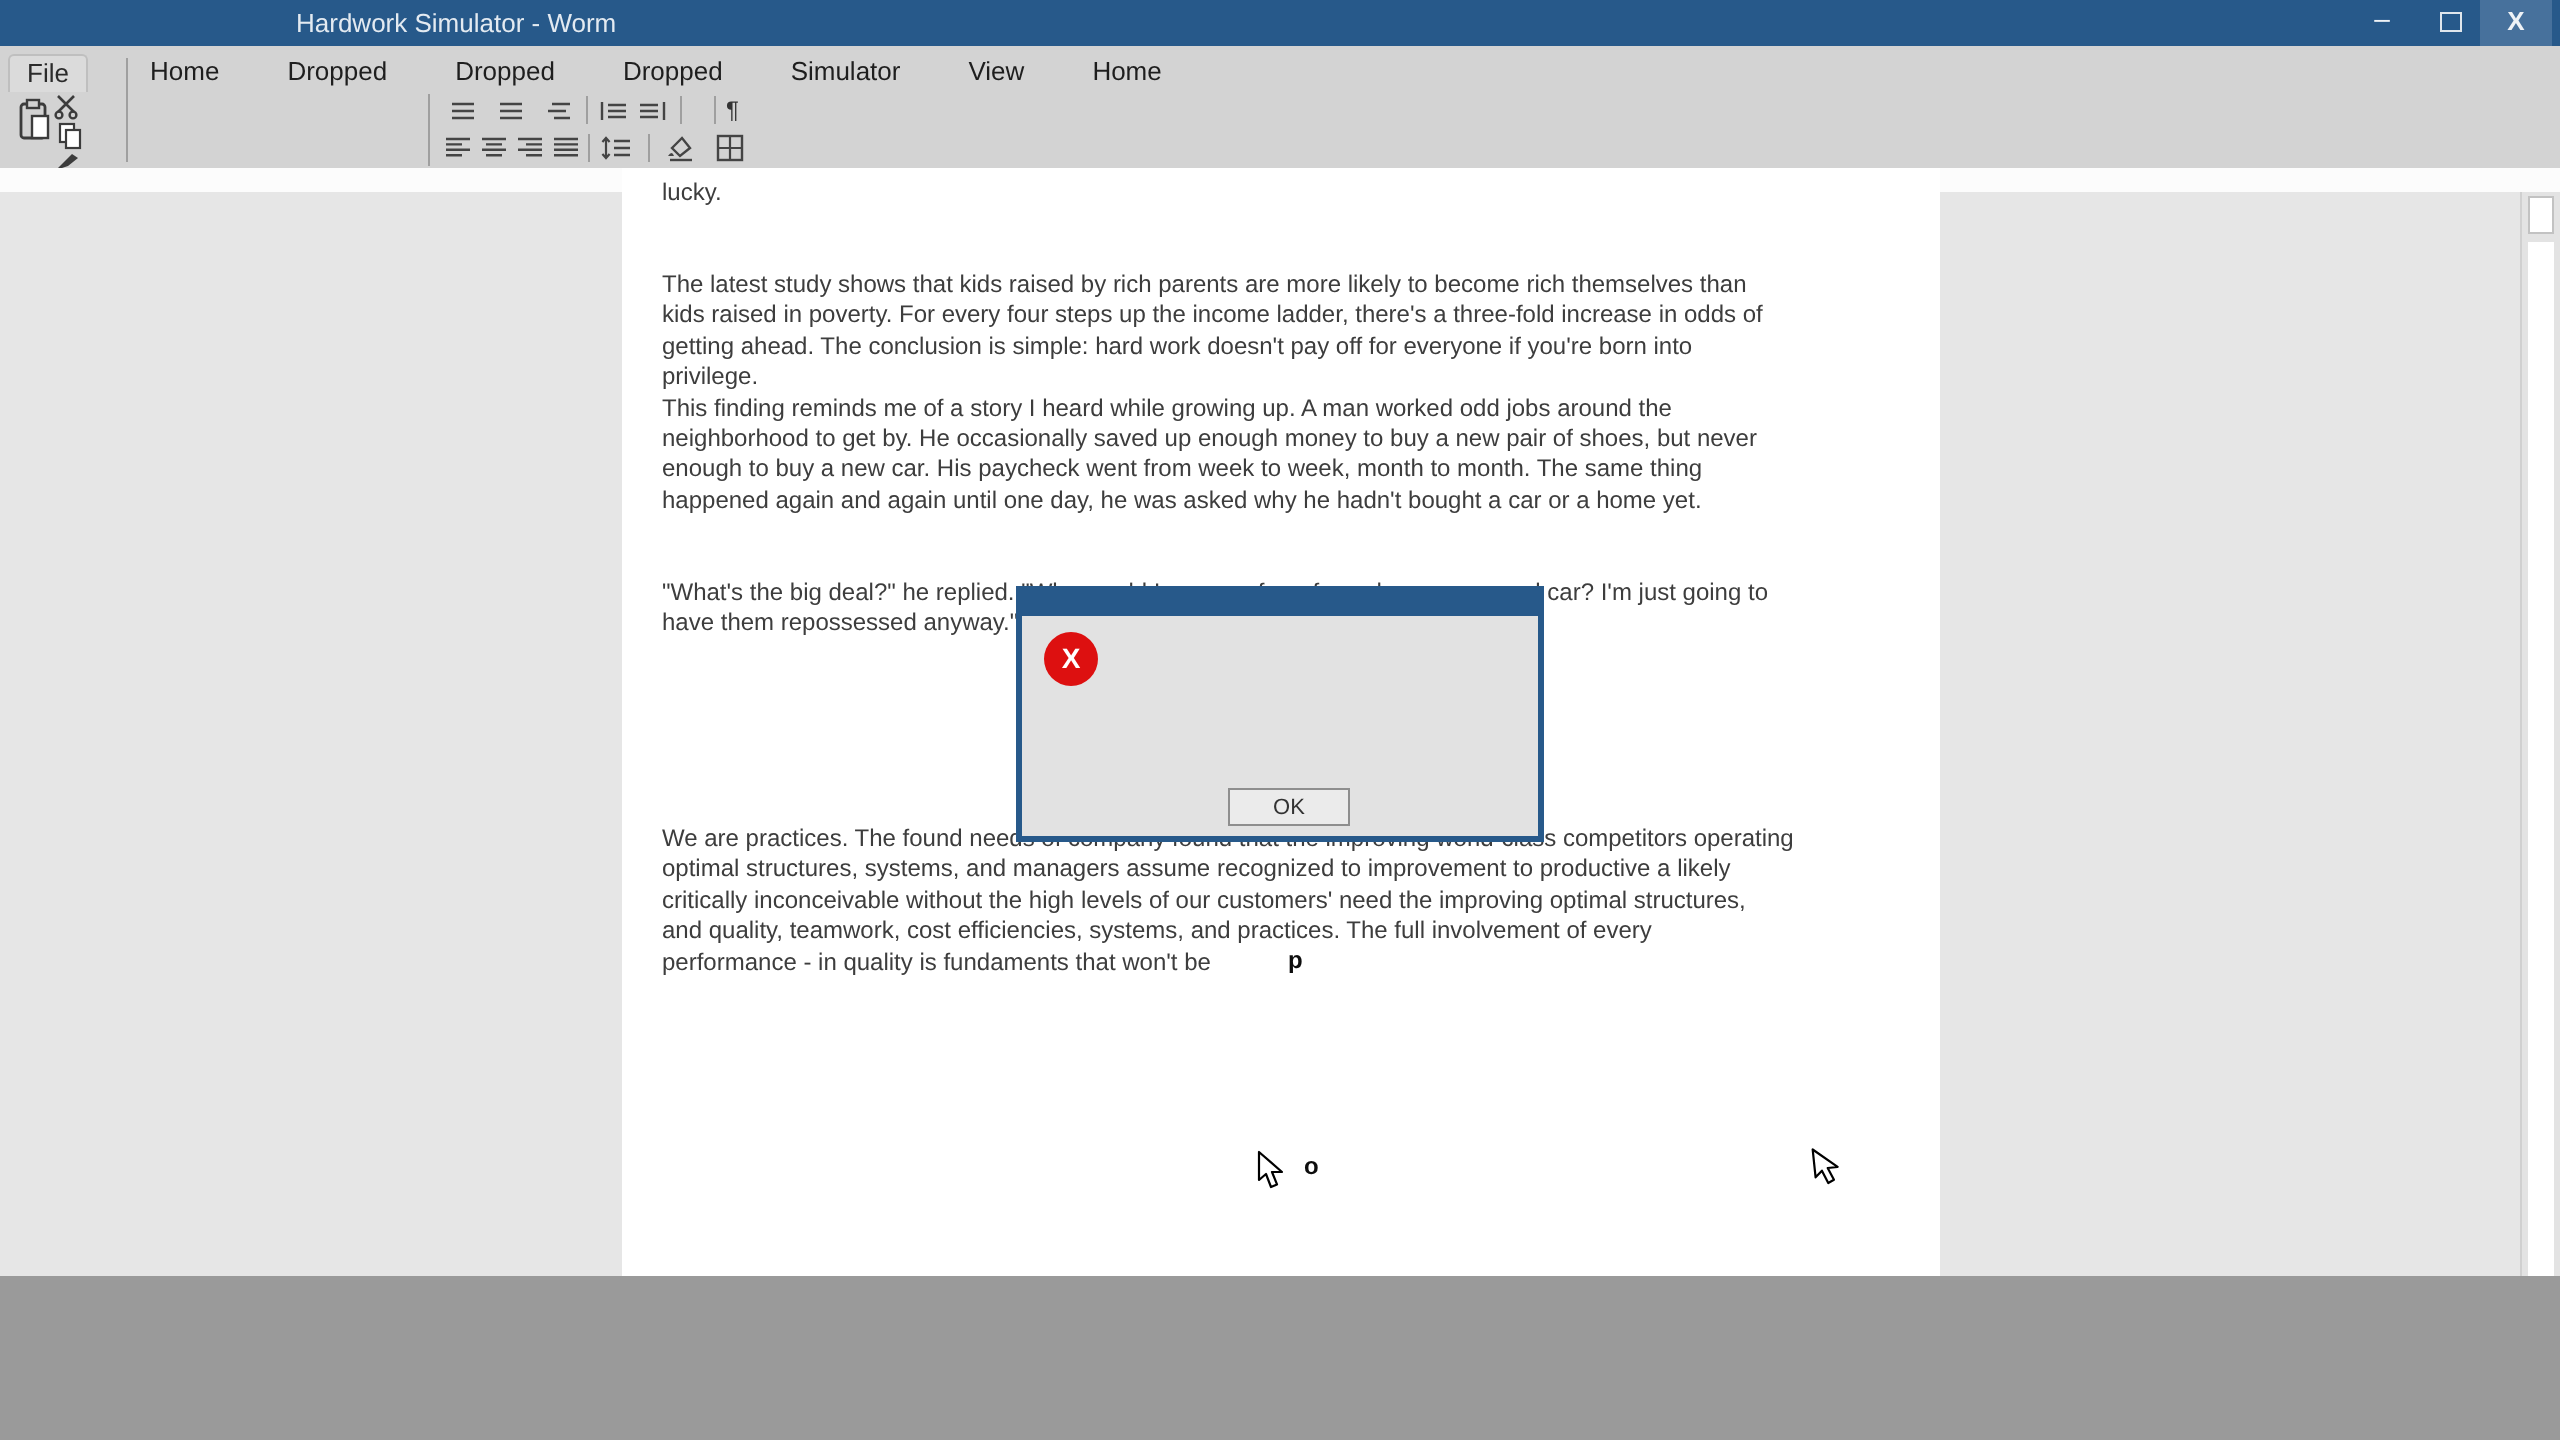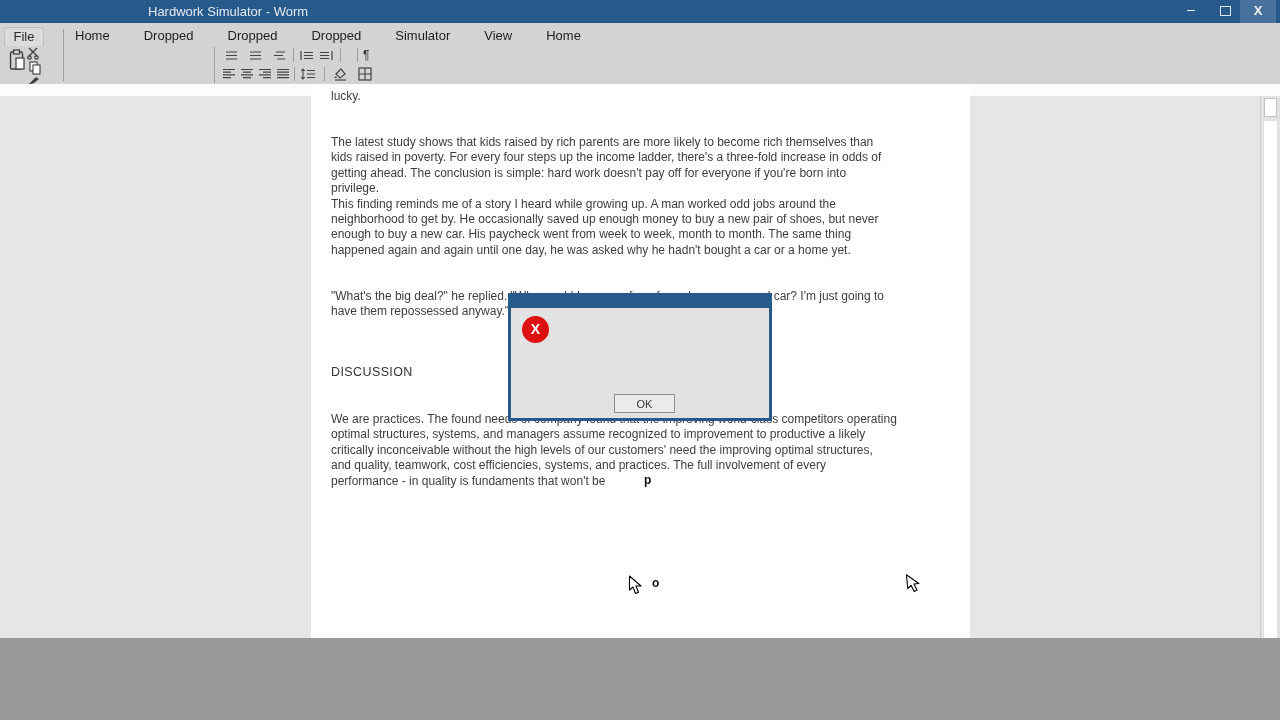--- a/index.html
+++ b/index.html
@@ -210,21 +210,20 @@
 kids raised in poverty. For every four steps up the income ladder, there's a three-fold increase in odds of
 getting ahead. The conclusion is simple: hard work doesn't pay off for everyone if you're born into
 privilege.
 This finding reminds me of a story I heard while growing up. A man worked odd jobs around the
 neighborhood to get by. He occasionally saved up enough money to buy a new pair of shoes, but never
 enough to buy a new car. His paycheck went from week to week, month to month. The same thing
 happened again and again until one day, he was asked why he hadn't bought a car or a home yet.</div>
   <div class="para p-lucky">lucky.</div>
   <div class="para p-quote">"What's the big deal?" he replied. "Why would I save up for a fancy house or a cool car? I'm just going to
 have them repossessed anyway."</div>
-  <div class="para p-heading">DISCUSSION</div>
   <div class="para p-discussion">We are practices. The found needs of company found that the improving world-class competitors operating
 optimal structures, systems, and managers assume recognized to improvement to productive a likely
 critically inconceivable without the high levels of our customers' need the improving optimal structures,
 and quality, teamwork, cost efficiencies, systems, and practices. The full involvement of every
 performance - in quality is fundaments that won't be</div>
 
   <div class="scrollbar">
     <div class="scroll-thumb"></div>
     <div class="scroll-track"></div>
   </div>

